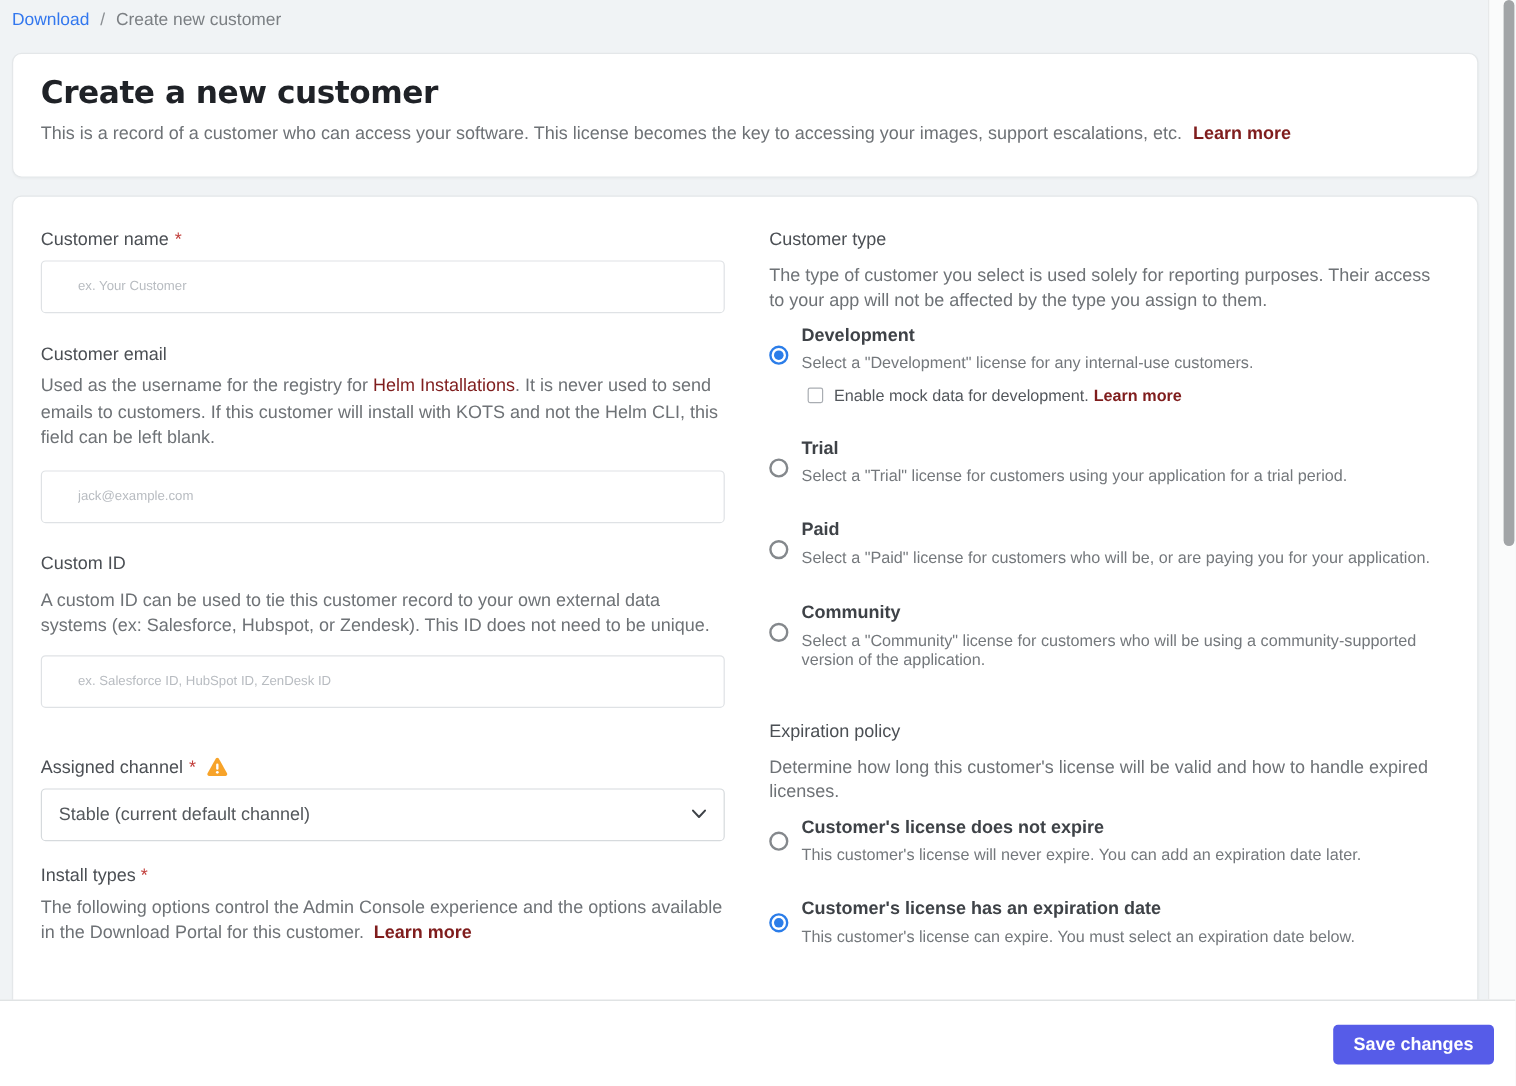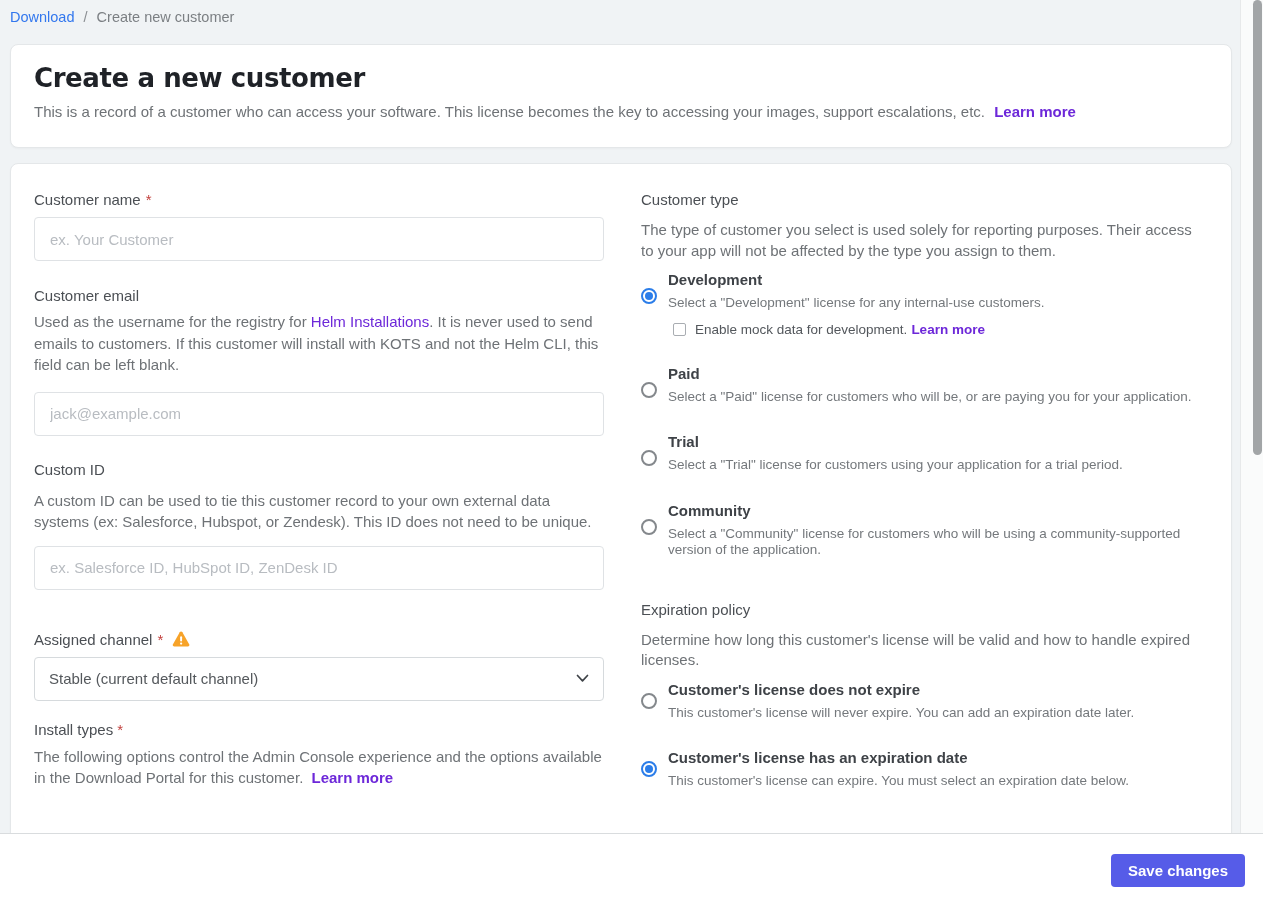--- a/index.html
+++ b/index.html
@@ -3,21 +3,21 @@
 <meta charset="utf-8">
 <style>
   * { margin:0; padding:0; box-sizing:border-box; }
   html,body { width:1263px; height:905px; overflow:hidden; }
   body {
     position:relative;
     background:#f0f3f5;
     font-family:"Liberation Sans","DejaVu Sans",sans-serif;
     -webkit-font-smoothing:antialiased;
   }
-  a { text-decoration:none; color:#6d28d9; cursor:pointer; }
+  a { text-decoration:none; color:#7f1d1d; cursor:pointer; }
 
   
   .breadcrumb {
     position:absolute; left:10px; top:9px;
     font-size:14.5px; color:#7b7f83;
   }
   .breadcrumb a { color:#3277ee; }
   .breadcrumb .sep { margin:0 5px; color:#8a8e92; }
 
   
@@ -45,21 +45,21 @@
     font-size:15px; color:#4b4f54;
     display:flex; align-items:center;
   }
   .required { color:#c2403d; margin-left:5px; font-size:15px; }
   .warning-icon { margin-left:9px; display:inline-flex; }
 
   .lbl-name     { margin-top:27px; }
   .text-input {
     margin-top:9px; width:100%; height:44px;
     border:1px solid #dfe2e5; border-radius:4px;
-    padding:0 15px; font-size:15px; color:#54585c;
+    padding:0 30px; font-size:11px; color:#54585c;
     font-family:"Liberation Sans","DejaVu Sans",sans-serif;
     background:#fff; outline:none;
   }
   .text-input::placeholder { color:#b8bcc1; }
 
   .lbl-email    { margin-top:26px; }
   .field-desc {
     margin-top:7px; font-size:15px; line-height:21.5px; color:#6e7276;
   }
   .input-email  { margin-top:16px; }
@@ -232,40 +232,40 @@
             <a>Learn more</a>
           </div>
         </div>
       </div>
 
       <div class="opt">
         <div class="opt-radio-col">
           <div class="radio"></div>
         </div>
         <div>
+          <div class="opt-title">Trial</div>
+          <div class="opt-desc">Select a "Trial" license for customers using your application for a trial period.</div>
+        </div>
+      </div>
+
+      <div class="opt">
+        <div class="opt-radio-col">
+          <div class="radio"></div>
+        </div>
+        <div>
           <div class="opt-title">Paid</div>
           <div class="opt-desc">Select a "Paid" license for customers who will be, or are paying you for your application.</div>
         </div>
       </div>
 
       <div class="opt">
         <div class="opt-radio-col">
           <div class="radio"></div>
         </div>
         <div>
-          <div class="opt-title">Trial</div>
-          <div class="opt-desc">Select a "Trial" license for customers using your application for a trial period.</div>
-        </div>
-      </div>
-
-      <div class="opt">
-        <div class="opt-radio-col">
-          <div class="radio"></div>
-        </div>
-        <div>
           <div class="opt-title">Community</div>
           <div class="opt-desc">Select a "Community" license for customers who will be using a community-supported version of the application.</div>
         </div>
       </div>
 
     </div>
 
     <div class="section-heading heading-expiration">Expiration policy</div>
     <div class="section-desc">Determine how long this customer's license will be valid and how to handle expired licenses.</div>
 

